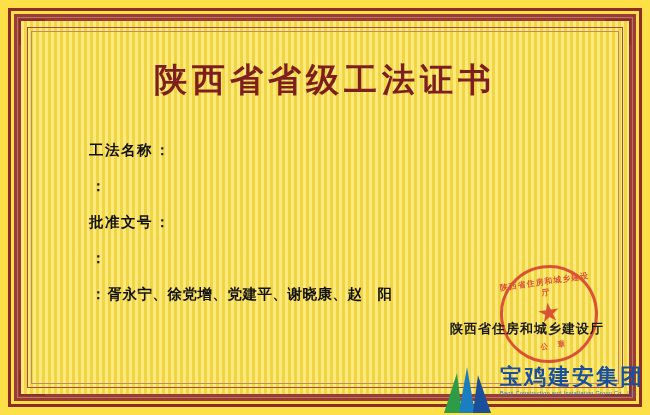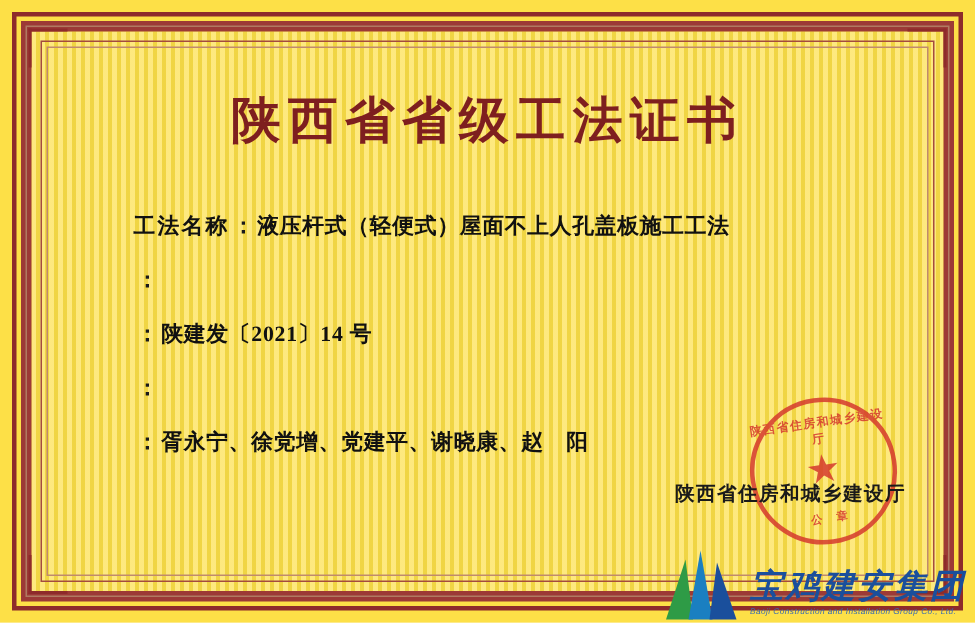--- a/index.html
+++ b/index.html
@@ -188,23 +188,21 @@
     color: #1a1a1a;
     letter-spacing: 0.5px;
   }
 
   
   .watermark {
     position: absolute;
     right: 6px;
     bottom: 2px;
     display: flex;
-    align-items: flex-end;
     gap: 6px;
-    font-style: italic;
   }
   .wm-mark {
     position: relative;
     width: 52px;
     height: 48px;
   }
   .wm-mark .blade {
     position: absolute;
     bottom: 0;
     width: 0;
@@ -264,30 +262,29 @@
 
   <div class="content">
 
     <div class="cert-title">陕西省省级工法证书</div>
 
     <div class="fields">
 
       <div class="field-row">
         <span class="field-label">工法名称</span>
         <span class="field-colon">：</span>
-        <span class="field-value">液压杆式（轻便式）屋面不上人孔盖板施工工法</span>
-      </div>
-
-      <div class="field-row">
-        <span class="field-colon">：</span>
-      </div>
-
-      <div class="field-row">
-        <span class="field-colon">：</span>
-        <span class="field-value">陕建发〔2021〕14 号</span>
+      </div>
+
+      <div class="field-row">
+        <span class="field-colon">：</span>
+      </div>
+
+      <div class="field-row">
+        <span class="field-label">批准文号</span>
+        <span class="field-colon">：</span>
       </div>
 
       <div class="field-row">
         <span class="field-colon">：</span>
       </div>
 
       <div class="field-row">
         <span class="field-colon">：</span>
         <span class="field-value">胥永宁、徐党增、党建平、谢晓康、赵　阳</span>
       </div>

